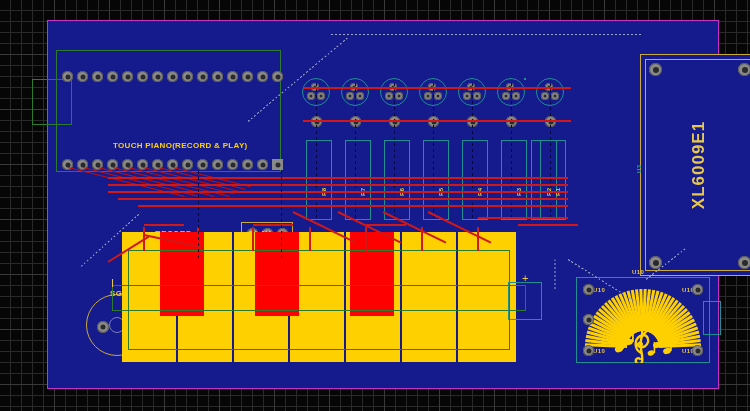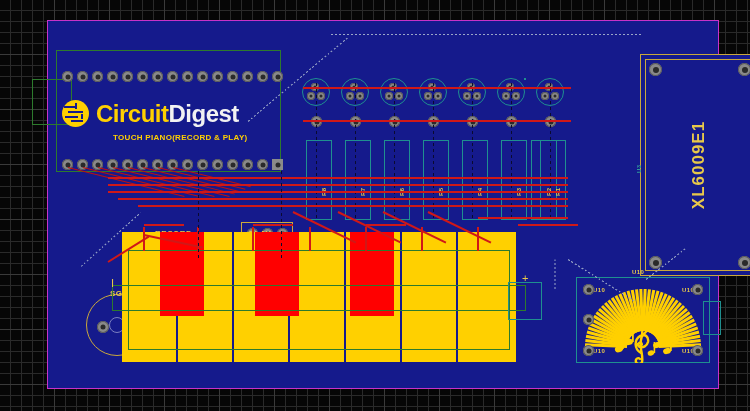--- a/index.html
+++ b/index.html
@@ -184,32 +184,21 @@
           <span class="hole" style="width:5px;height:5px;"></span>
         </div>
       <div class="pad" style="left:209px;top:138px;width:11px;height:11px;">
           <span class="hole" style="width:5px;height:5px;"></span>
         </div>
       <div class="pad-sq" style="left:224px;top:138px;width:11px;height:11px;">
           <span class="hole" style="width:5px;height:5px;"></span>
         </div>
     </div>
 
-    <div id="logo-wrap" style="left:14px;top:79px;">
-      <div id="logo-mark">
-        <i style="left:2px;top:6px;width:11px;height:2px;"></i>
-        <i style="left:6px;top:11px;width:15px;height:2px;"></i>
-        <i style="left:3px;top:16px;width:13px;height:2px;"></i>
-        <i style="left:9px;top:20px;width:12px;height:2px;"></i>
-        <i style="left:13px;top:3px;width:2px;height:6px;"></i>
-        <i style="left:19px;top:14px;width:2px;height:5px;"></i>
-      </div>
-      <div id="logo-text"><span class="c1">Circuit</span><span class="c2">Digest</span></div>
-    </div>
-    <div id="logo-sub" style="left:65px;top:112px;">TOUCH PIANO(RECORD &amp; PLAY)</div>
+    <div id="logo-sub" style="left:65px;top:120px;">TOUCH PIANO(RECORD &amp; PLAY)</div>
 
     <div>
       <div class="silk" style="left:254px;top:57px;width:28px;height:28px;border-radius:50%;"></div>
       <div class="pad" style="left:263px;top:62px;width:8px;height:8px;">
           <span class="hole" style="width:3px;height:3px;"></span>
         </div>
       <div class="pad" style="left:259px;top:71px;width:8px;height:8px;">
           <span class="hole" style="width:3px;height:3px;"></span>
         </div>
       <div class="pad" style="left:269px;top:71px;width:8px;height:8px;">

